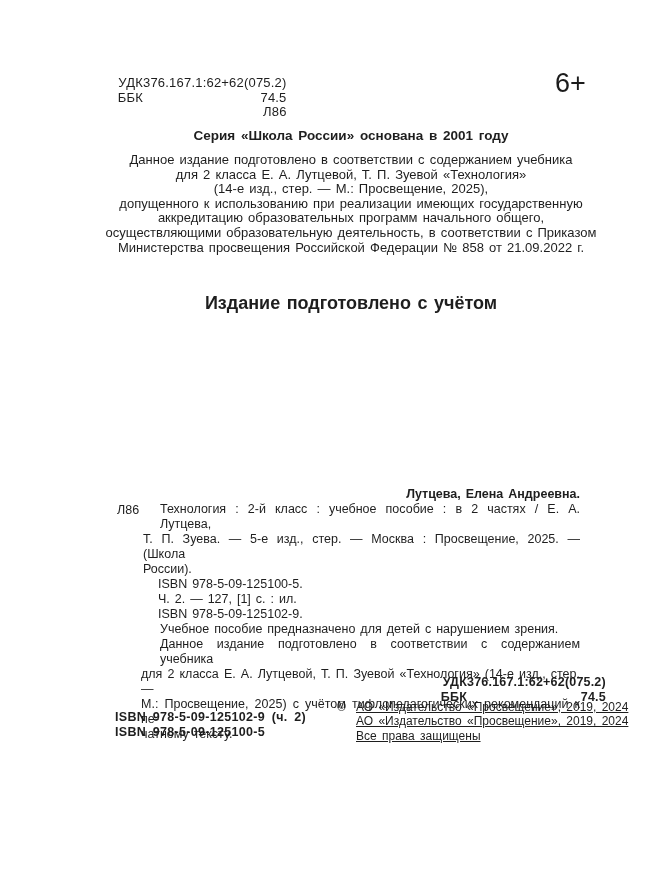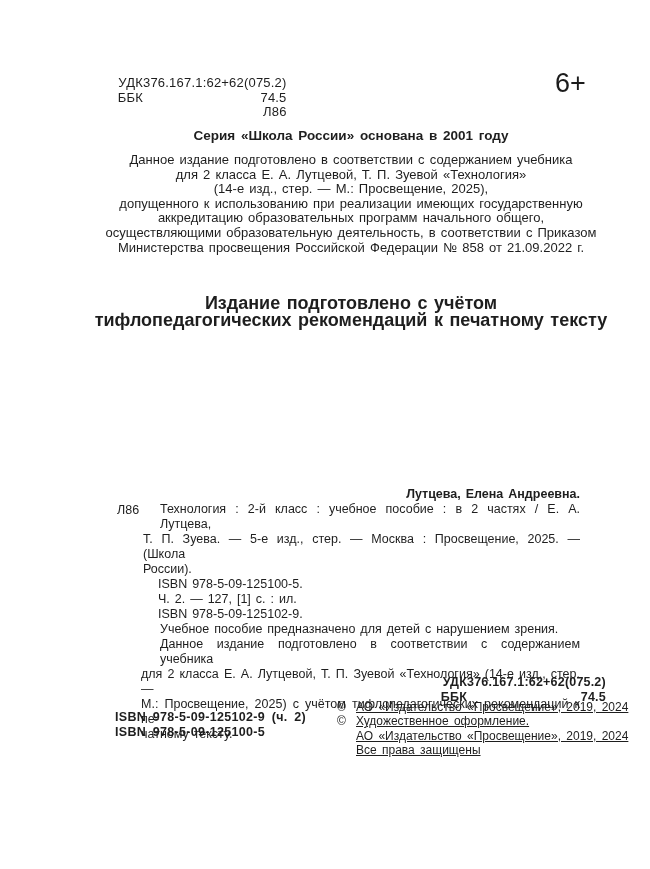--- a/index.html
+++ b/index.html
@@ -99,21 +99,20 @@
       <div class="line">для 2 класса Е. А. Лутцевой, Т. П. Зуевой «Технология»</div>
       <div class="line">(14-е изд., стер. — М.: Просвещение, 2025),</div>
       <div class="line">допущенного к использованию при реализации имеющих государственную</div>
       <div class="line">аккредитацию образовательных программ начального общего,</div>
       <div class="line">осуществляющими образовательную деятельность, в соответствии с Приказом</div>
       <div class="line">Министерства просвещения Российской Федерации № 858 от 21.09.2022 г.</div>
     </div>
 
   <div class="tiflo-note">
       <div class="line">Издание подготовлено с учётом</div>
-      <div class="line">тифлопедагогических рекомендаций к печатному тексту</div>
     </div>
 
   <div class="catalog">
     <span class="catalog-sign">Л86</span>
     <div>
         <div class="line b ind-b">Лутцева, Елена Андреевна.</div>
         <div class="line ind-a jf">Технология : 2-й класс : учебное пособие : в 2 частях / Е. А. Лутцева,</div>
         <div class="line ind-b jf">Т. П. Зуева. — 5-е изд., стер. — Москва : Просвещение, 2025. — (Школа</div>
         <div class="line ind-b">России).</div>
         <div class="line ind-c">ISBN 978-5-09-125100-5.</div>
@@ -136,18 +135,17 @@
     </div>
   </div>
 
   <div class="isbn-block">
       <div class="line">ISBN 978-5-09-125102-9 (ч. 2)</div>
       <div class="line">ISBN 978-5-09-125100-5</div>
     </div>
 
   <div class="copyright">
       <div class="line"><span class="mark">©</span><span>АО «Издательство «Просвещение», 2019, 2024</span></div>
-      <div class="line"><span class="mark">©</span><span>Художественное оформление.</span></div>
       <div class="line"><span class="mark"></span><span>АО «Издательство «Просвещение», 2019, 2024</span></div>
       <div class="line"><span class="mark"></span><span>Все права защищены</span></div>
     </div>
 
 </div>
 
 </body></html>

